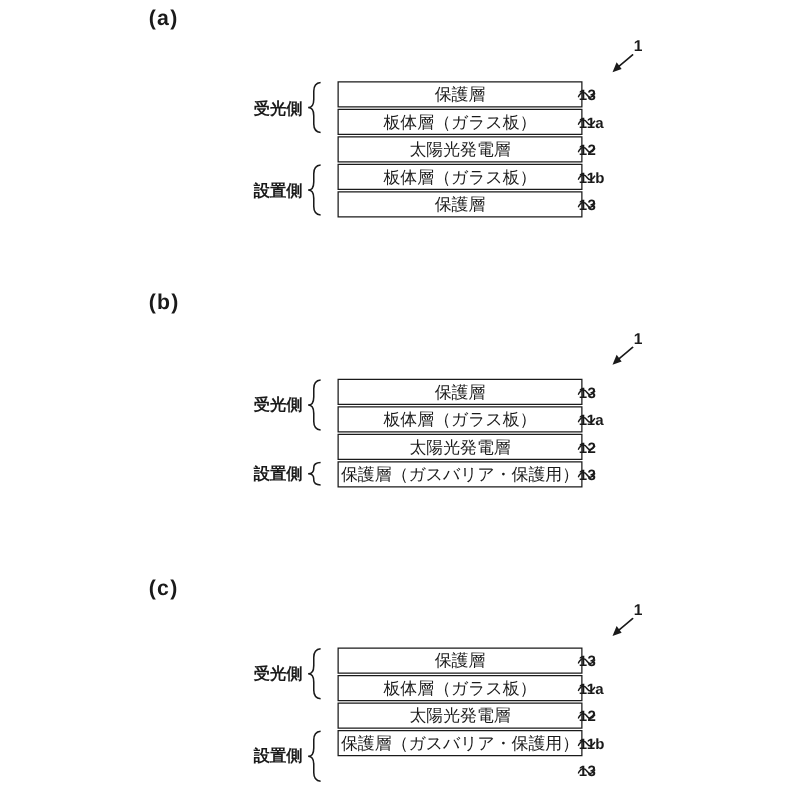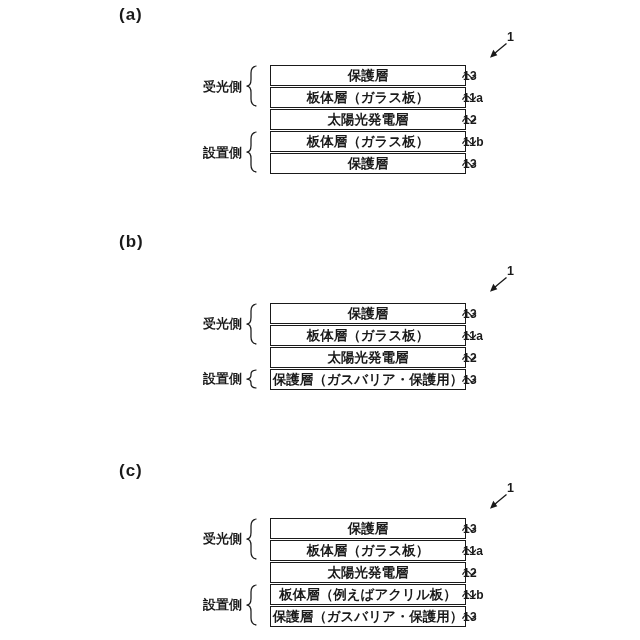--- a/index.html
+++ b/index.html
@@ -6,21 +6,21 @@
   .canvas{position:relative;width:640px;height:640px;background:#ffffff;overflow:hidden;
           font-family:"Liberation Sans",sans-serif;color:#1a1a1a;}
   .fig-label{position:absolute;font-family:"Liberation Sans",sans-serif;
              font-size:17px;font-weight:600;letter-spacing:1px;color:#1a1a1a;}
   .pointer-num{position:absolute;font-size:12.5px;font-weight:700;color:#1a1a1a;}
   .arrow-svg,.brace-svg,.tilde-svg{position:absolute;display:block;}
   .stack{position:absolute;width:196px;}
   .layer{box-sizing:border-box;height:21px;margin-bottom:1px;border:1.4px solid #1a1a1a;
          background:#ffffff;display:flex;align-items:center;justify-content:center;}
   .layer:last-child{margin-bottom:0;}
-  .layer span{font-size:13.5px;font-weight:700;white-space:nowrap;line-height:1;}
+  .layer span{font-size:13.5px;font-weight:400;white-space:nowrap;line-height:1;}
   .side-label{position:absolute;width:80px;height:18px;left:162px;text-align:right;
               font-size:13px;font-weight:700;line-height:18px;white-space:nowrap;}
   .callout{position:absolute;left:462px;height:21px;display:flex;align-items:center;}
   .callout .num{font-size:12px;font-weight:700;margin-left:1px;letter-spacing:0.3px;}
   svg path,svg polyline{fill:none;stroke:#1a1a1a;}
   svg polygon{fill:#1a1a1a;stroke:none;}
 </style>
 </head>
 <body>
 
@@ -167,23 +167,20 @@
     <div class="layer">
         <span>保護層</span>
       </div>
     <div class="layer">
         <span>板体層（ガラス板）</span>
       </div>
     <div class="layer">
         <span>太陽光発電層</span>
       </div>
     <div class="layer">
-        <span>板体層（例えばアクリル板）</span>
-      </div>
-    <div class="layer">
         <span>保護層（ガスバリア・保護用）</span>
       </div>
   </div>
 
   <div class="callout" style="top:518px;">
     <svg class="tilde-svg" width="15" height="10" viewBox="0 0 15 10">
         <path d="M 0.5 6.8 C 3 1.8, 5.8 2.3, 7.8 5.2 C 9.5 7.6, 11.5 7.4, 14 3.6" stroke-width="1.15"></path>
       </svg>
     <span class="num">13</span>
   </div>

